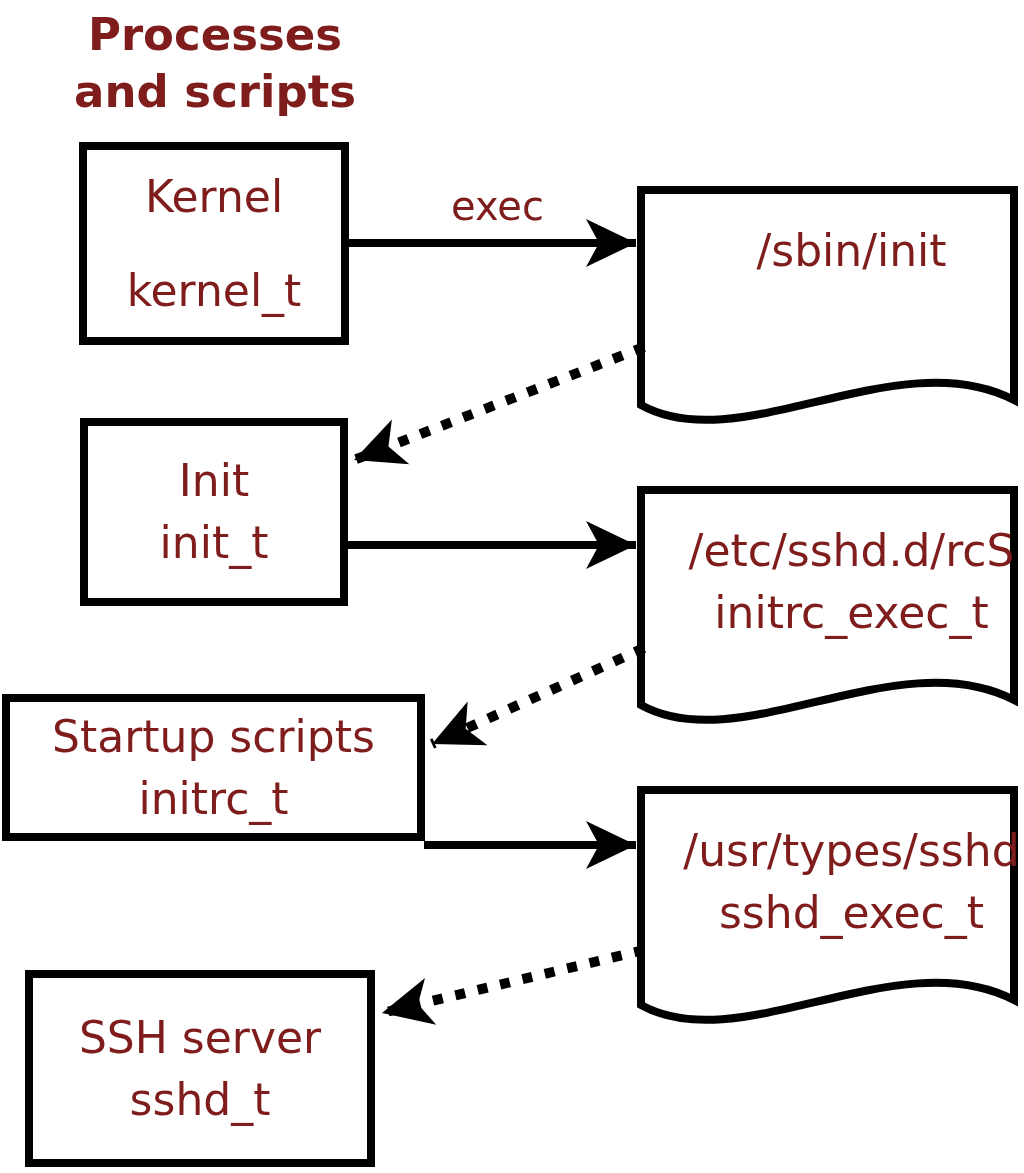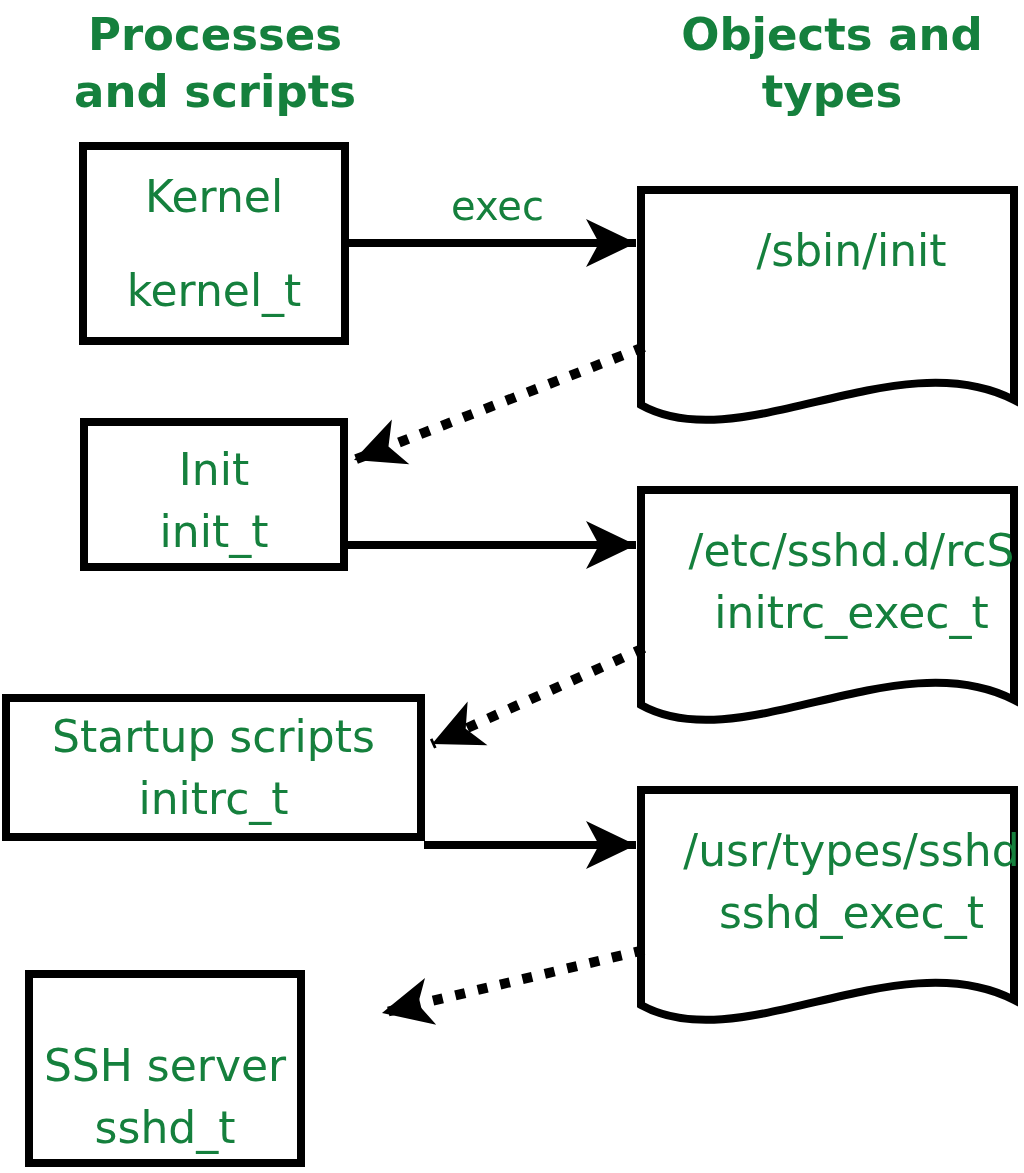--- a/index.html
+++ b/index.html
@@ -2,21 +2,21 @@
 <html><head>
 <meta charset="utf-8">
 <style>
   * { margin: 0; padding: 0; box-sizing: border-box; }
   html, body { background: #ffffff; }
   .canvas {
     position: relative;
     width: 1024px;
     height: 1173px;
     background: #ffffff;
-    color: #15803d;
+    color: #7f1d1d;
     font-family: "DejaVu Sans", "Liberation Sans", sans-serif;
     overflow: hidden;
     text-decoration: underline;
   }
   svg.layer { position: absolute; left: 0; top: 0; display: block; }
   .doc-shape { fill: #ffffff; stroke: #000000; stroke-width: 8; }
   .solid-edge { stroke: #000000; stroke-width: 8; }
   .dotted-edge { stroke: #000000; stroke-width: 10; stroke-dasharray: 10 13; stroke-linecap: butt; }
   .hdr {
     position: absolute;
@@ -79,38 +79,34 @@
 
     <line class="dotted-edge" x1="644" y1="347" x2="354" y2="460" marker-end="url(#arrowhead)"></line>
     <line class="dotted-edge" x1="644" y1="648" x2="432" y2="744" marker-end="url(#arrowhead)"></line>
     <line class="dotted-edge" x1="644" y1="950" x2="382" y2="1013" marker-end="url(#arrowhead)"></line>
   </svg>
 
   <div class="hdr" style="left:20px; top:6px; width:390px;">
     <span>Processes</span>
     <span>and scripts</span>
   </div>
-  <div class="hdr" style="left:640px; top:6px; width:384px;">
-    <span>Objects and</span>
-    <span>types</span>
-  </div>
 
   <div class="pbox" style="left:79px; top:142px; width:270px; height:203px;gap:32px;">
     <span>Kernel</span>
     <span>kernel_t</span>
   </div>
-  <div class="pbox" style="left:80px; top:418px; width:268px; height:153px;justify-content:flex-end;">
+  <div class="pbox" style="left:80px; top:418px; width:268px; height:188px;">
     <span>Init</span>
     <span>init_t</span>
   </div>
   <div class="pbox" style="left:2px; top:694px; width:423px; height:147px;">
     <span>Startup scripts</span>
     <span>initrc_t</span>
   </div>
-  <div class="pbox" style="left:25px; top:970px; width:280px; height:197px;justify-content:flex-end;">
+  <div class="pbox" style="left:25px; top:970px; width:350px; height:197px;">
     <span>SSH server</span>
     <span>sshd_t</span>
   </div>
 
   <div class="doc-label" style="top:220px;">
     <span>/sbin/init</span>
   </div>
   <div class="doc-label" style="top:520px;">
     <span>/etc/sshd.d/rcS</span>
     <span>initrc_exec_t</span>

